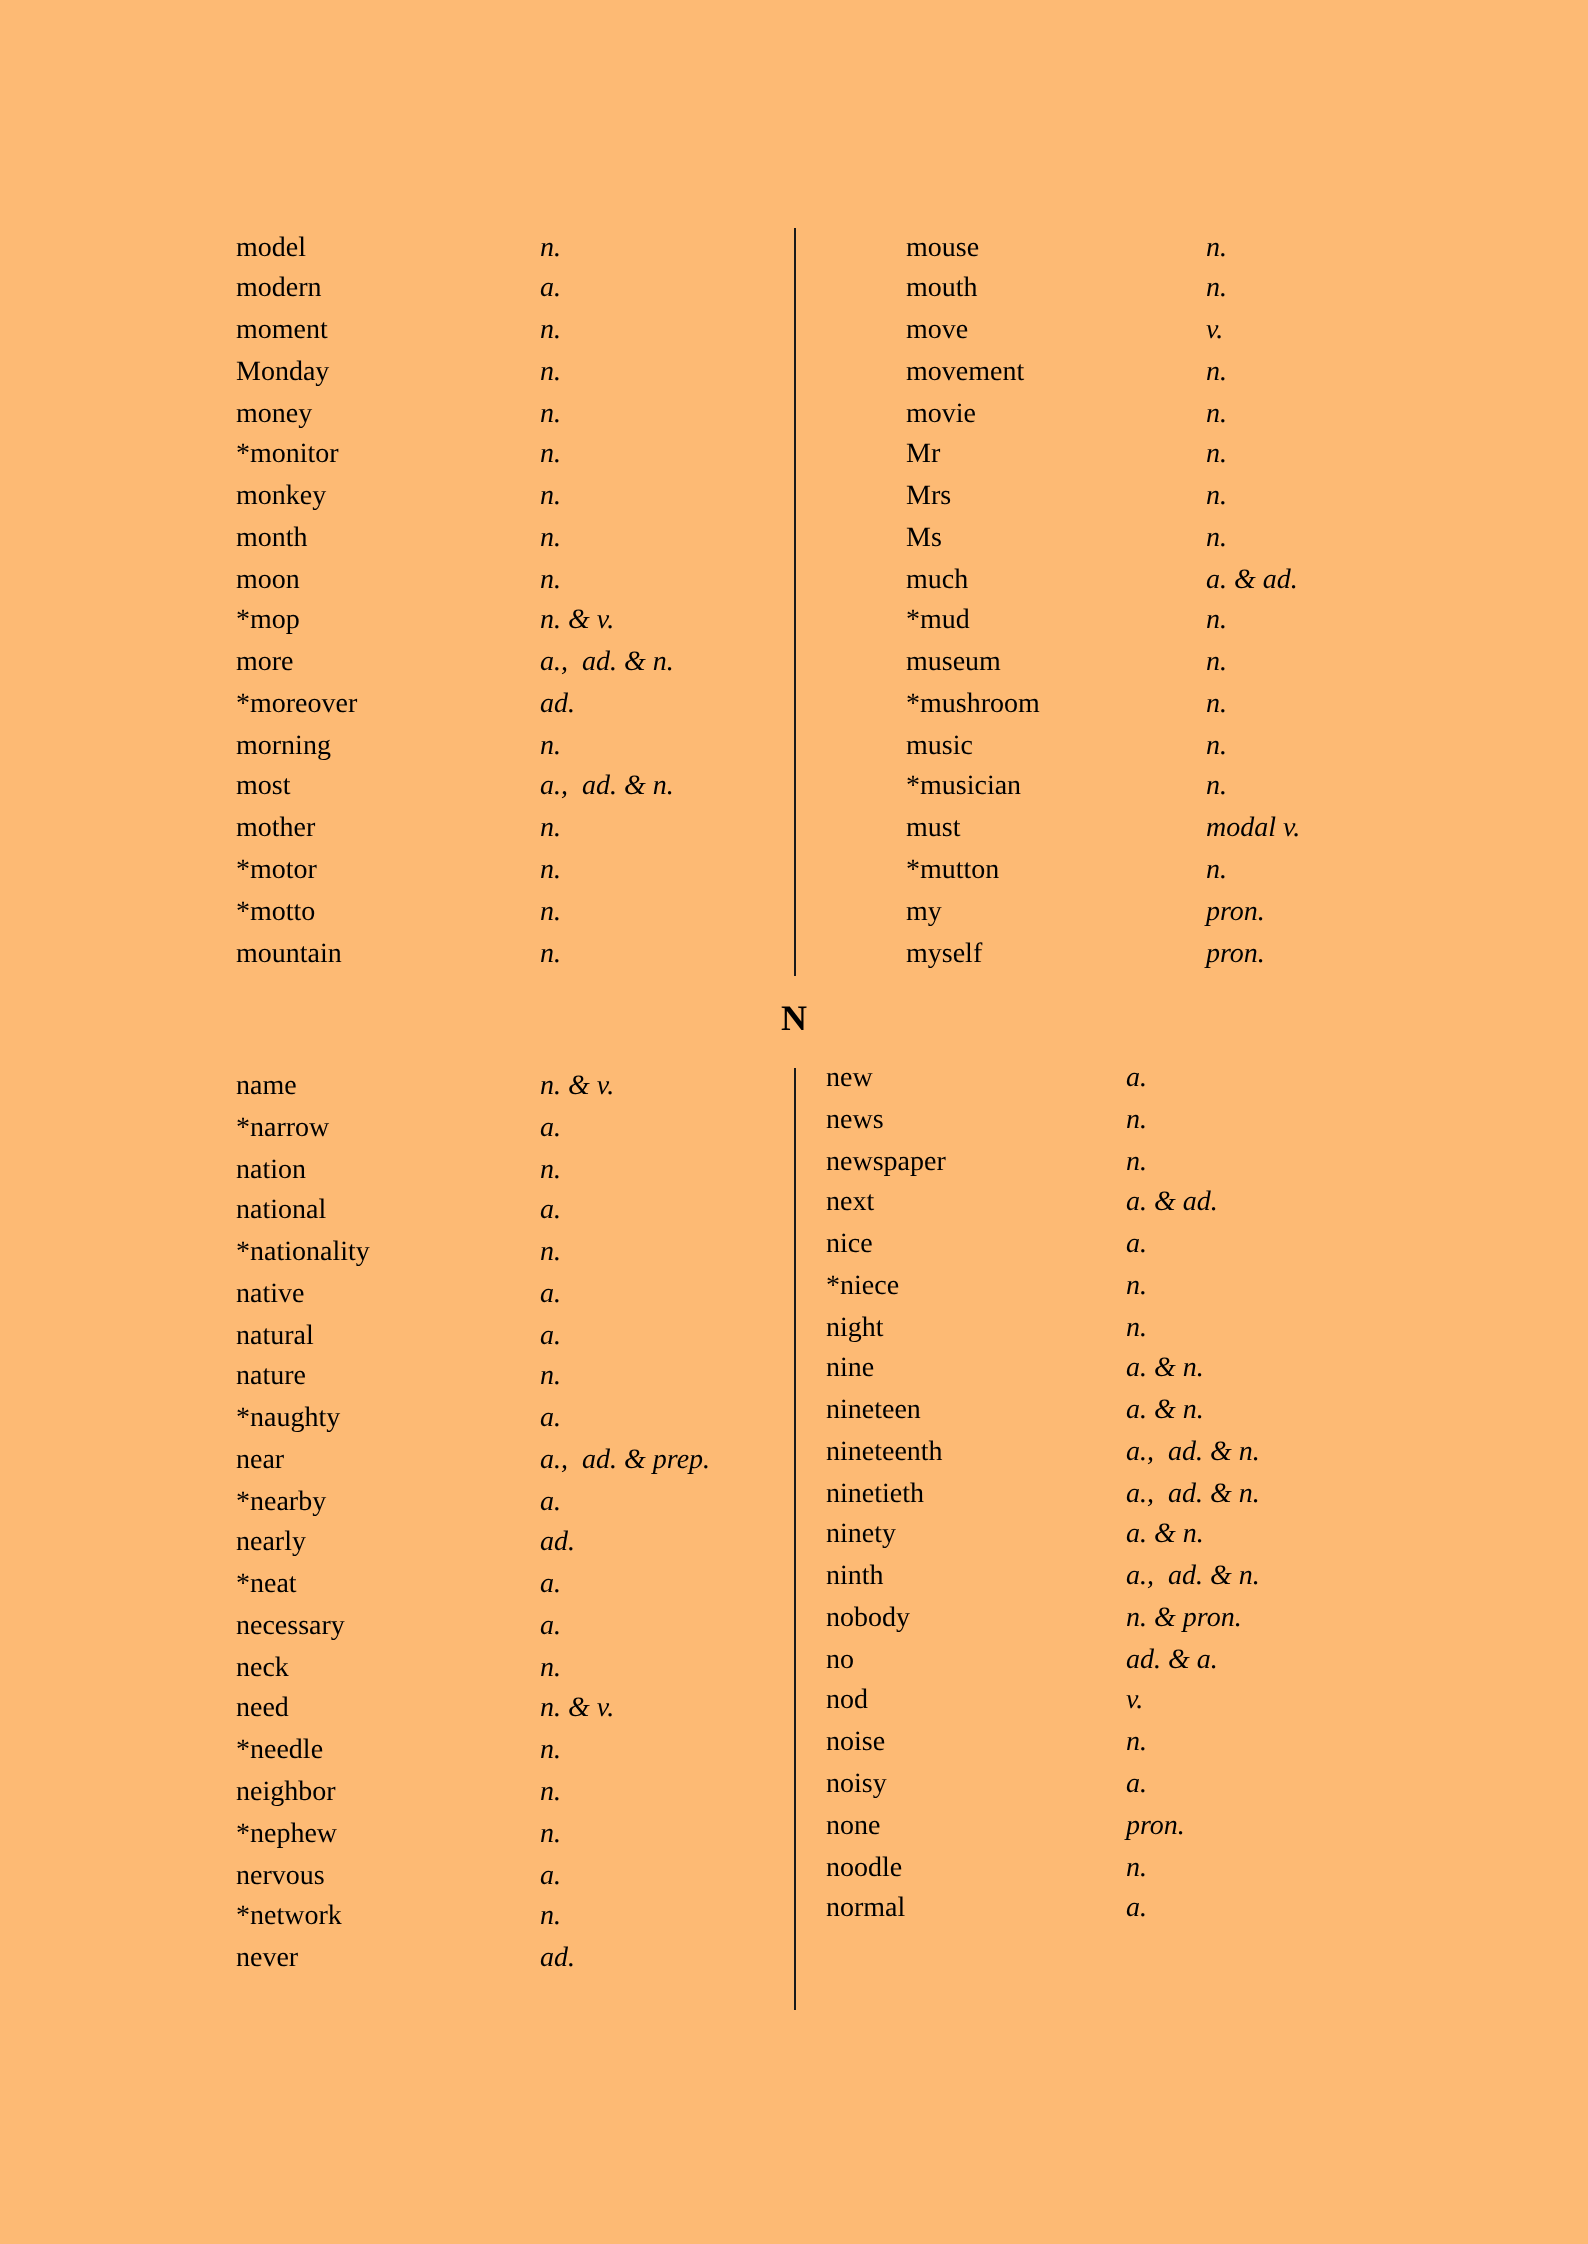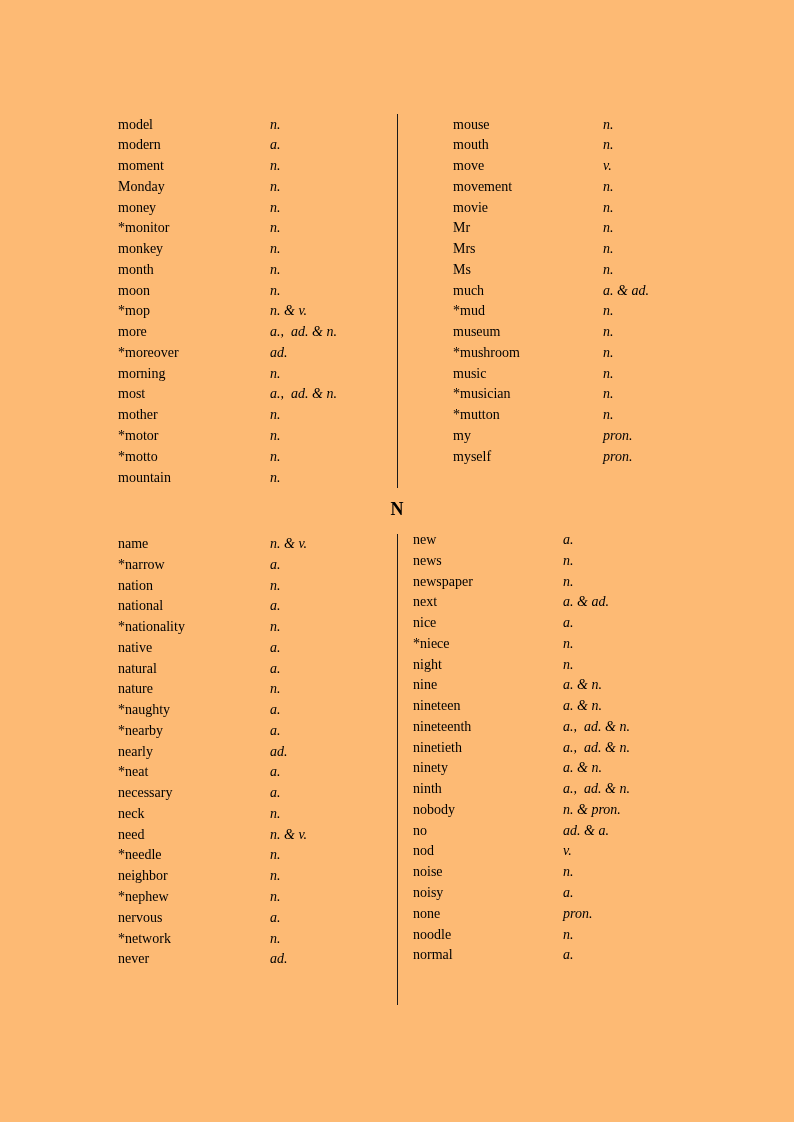--- a/index.html
+++ b/index.html
@@ -232,20 +232,24 @@
       <div class="row">
         <span class="word">music</span>
         <span class="pos">n.</span>
       </div>
 
       <div class="row">
         <span class="word">*musician</span>
         <span class="pos">n.</span>
       </div>
 
+      <div class="row">
+        <span class="word">must</span>
+        <span class="pos">modal v.</span>
+      </div>
 
       <div class="row">
         <span class="word">*mutton</span>
         <span class="pos">n.</span>
       </div>
 
       <div class="row">
         <span class="word">my</span>
         <span class="pos">pron.</span>
       </div>
@@ -298,20 +302,24 @@
       <div class="row">
         <span class="word">nature</span>
         <span class="pos">n.</span>
       </div>
 
       <div class="row">
         <span class="word">*naughty</span>
         <span class="pos">a.</span>
       </div>
 
+      <div class="row">
+        <span class="word">near</span>
+        <span class="pos">a., ad. &amp; prep.</span>
+      </div>
 
       <div class="row">
         <span class="word">*nearby</span>
         <span class="pos">a.</span>
       </div>
 
       <div class="row">
         <span class="word">nearly</span>
         <span class="pos">ad.</span>
       </div>

